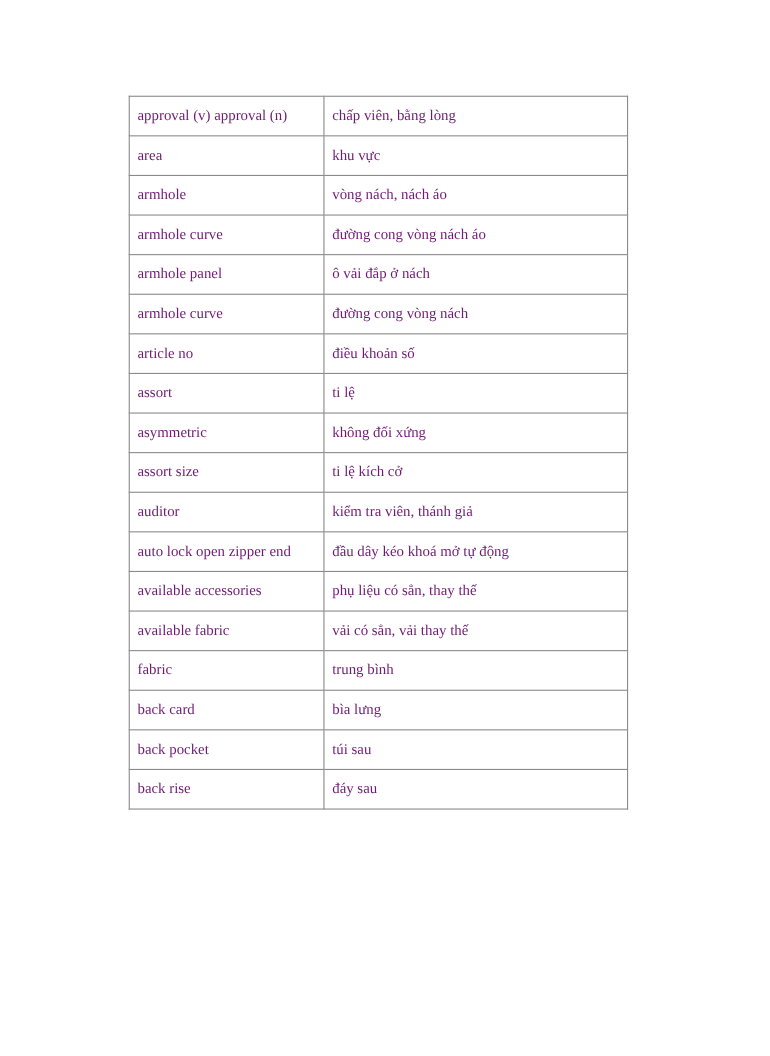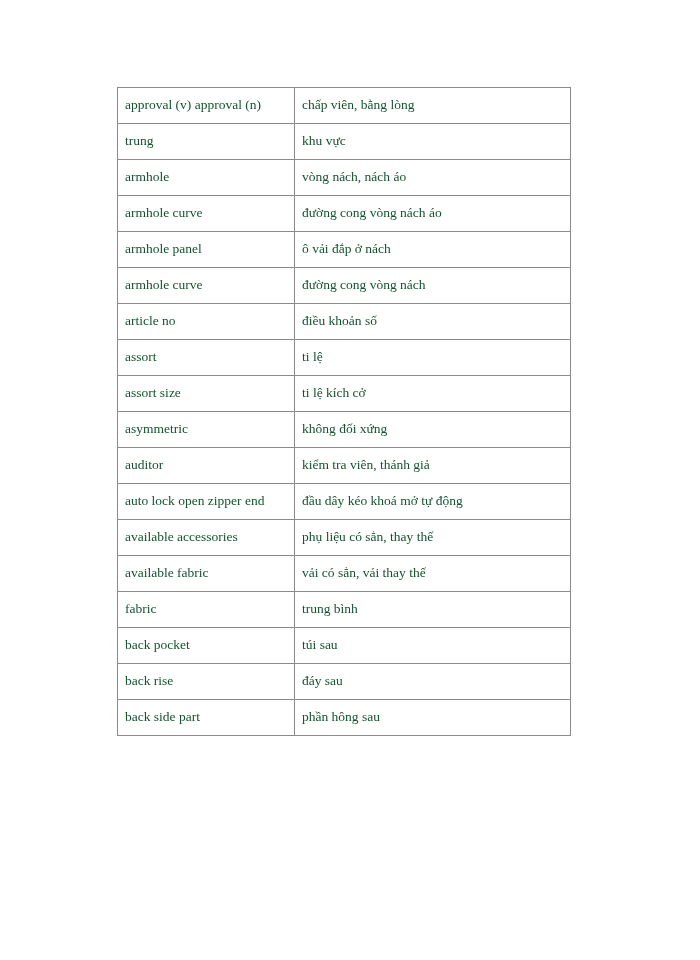--- a/index.html
+++ b/index.html
@@ -7,21 +7,21 @@
     padding: 0;
     background: #ffffff;
   }
   .page {
     position: relative;
     width: 632px;
     height: 960px;
     background: #ffffff;
     overflow: hidden;
     font-family: "Liberation Serif", "DejaVu Serif", serif;
-    color: #14532d;
+    color: #701a75;
   }
   table.vocab {
     position: absolute;
     left: 117px;
     top: 87px;
     width: 453px;
     border-collapse: collapse;
     table-layout: fixed;
   }
   table.vocab td {
@@ -42,21 +42,21 @@
 <body>
 
 <div class="page">
   <table class="vocab">
     <tbody>
       <tr>
         <td class="col-en">approval (v) approval (n)</td>
         <td class="col-vi">chấp viên, bằng lòng</td>
       </tr>
       <tr>
-        <td class="col-en">trung</td>
+        <td class="col-en">area</td>
         <td class="col-vi">khu vực</td>
       </tr>
       <tr>
         <td class="col-en">armhole</td>
         <td class="col-vi">vòng nách, nách áo</td>
       </tr>
       <tr>
         <td class="col-en">armhole curve</td>
         <td class="col-vi">đường cong vòng nách áo</td>
       </tr>
@@ -70,26 +70,26 @@
       </tr>
       <tr>
         <td class="col-en">article no</td>
         <td class="col-vi">điều khoản số</td>
       </tr>
       <tr>
         <td class="col-en">assort</td>
         <td class="col-vi">ti lệ</td>
       </tr>
       <tr>
+        <td class="col-en">asymmetric</td>
+        <td class="col-vi">không đối xứng</td>
+      </tr>
+      <tr>
         <td class="col-en">assort size</td>
         <td class="col-vi">ti lệ kích cở</td>
-      </tr>
-      <tr>
-        <td class="col-en">asymmetric</td>
-        <td class="col-vi">không đối xứng</td>
       </tr>
       <tr>
         <td class="col-en">auditor</td>
         <td class="col-vi">kiểm tra viên, thánh giả</td>
       </tr>
       <tr>
         <td class="col-en">auto lock open zipper end</td>
         <td class="col-vi">đầu dây kéo khoá mở tự động</td>
       </tr>
       <tr>
@@ -98,26 +98,26 @@
       </tr>
       <tr>
         <td class="col-en">available fabric</td>
         <td class="col-vi">vải có sẳn, vải thay thế</td>
       </tr>
       <tr>
         <td class="col-en">fabric</td>
         <td class="col-vi">trung bình</td>
       </tr>
       <tr>
+        <td class="col-en">back card</td>
+        <td class="col-vi">bìa lưng</td>
+      </tr>
+      <tr>
         <td class="col-en">back pocket</td>
         <td class="col-vi">túi sau</td>
       </tr>
       <tr>
         <td class="col-en">back rise</td>
         <td class="col-vi">đáy sau</td>
       </tr>
-      <tr>
-        <td class="col-en">back side part</td>
-        <td class="col-vi">phần hông sau</td>
-      </tr>
     </tbody>
   </table>
 </div>
 
 </body></html>

